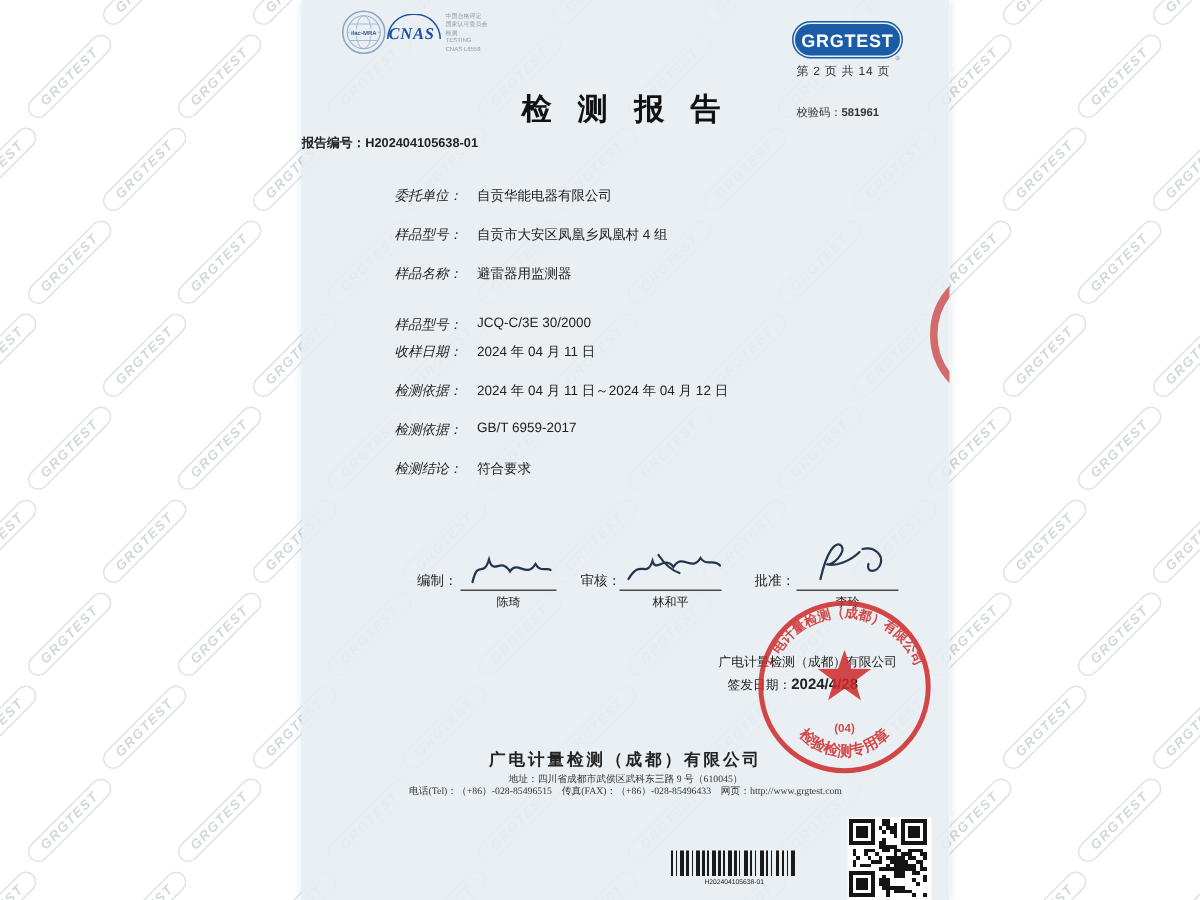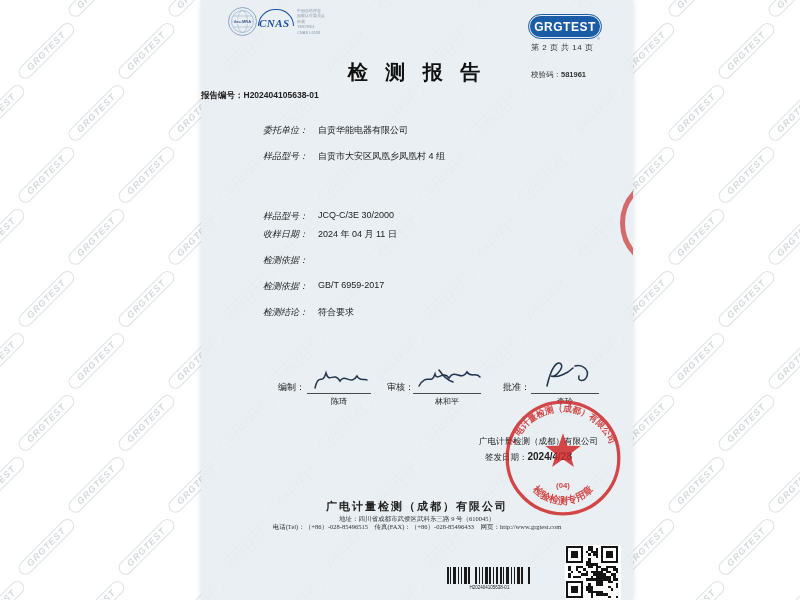--- a/index.html
+++ b/index.html
@@ -203,30 +203,35 @@
     <div class="abs report-no"><span>报告编号：</span><span>H202404105638-01</span></div>
 
     <div class="abs row" style="top:124px">
       <span class="lb">委托单位：</span>
       <span class="val">自贡华能电器有限公司</span>
     </div>
     <div class="abs row" style="top:150px">
       <span class="lb">样品型号：</span>
       <span class="val">自贡市大安区凤凰乡凤凰村 4 组</span>
     </div>
+    <div class="abs row" style="top:176px">
+      <span class="lb">样品名称：</span>
+      <span class="val">避雷器用监测器</span>
+    </div>
     <div class="abs row" style="top:210px">
       <span class="lb">样品型号：</span>
       <span class="val">JCQ-C/3E 30/2000</span>
     </div>
     <div class="abs row" style="top:228px">
       <span class="lb">收样日期：</span>
       <span class="val">2024 年 04 月 11 日</span>
     </div>
     <div class="abs row" style="top:254px">
       <span class="lb">检测依据：</span>
+      <span class="val">2024 年 04 月 11 日～2024 年 04 月 12 日</span>
     </div>
     <div class="abs row" style="top:280px">
       <span class="lb">检测依据：</span>
       <span class="val">GB/T 6959-2017</span>
     </div>
     <div class="abs row" style="top:306px">
       <span class="lb">检测结论：</span>
       <span class="val">符合要求</span>
     </div>
 

